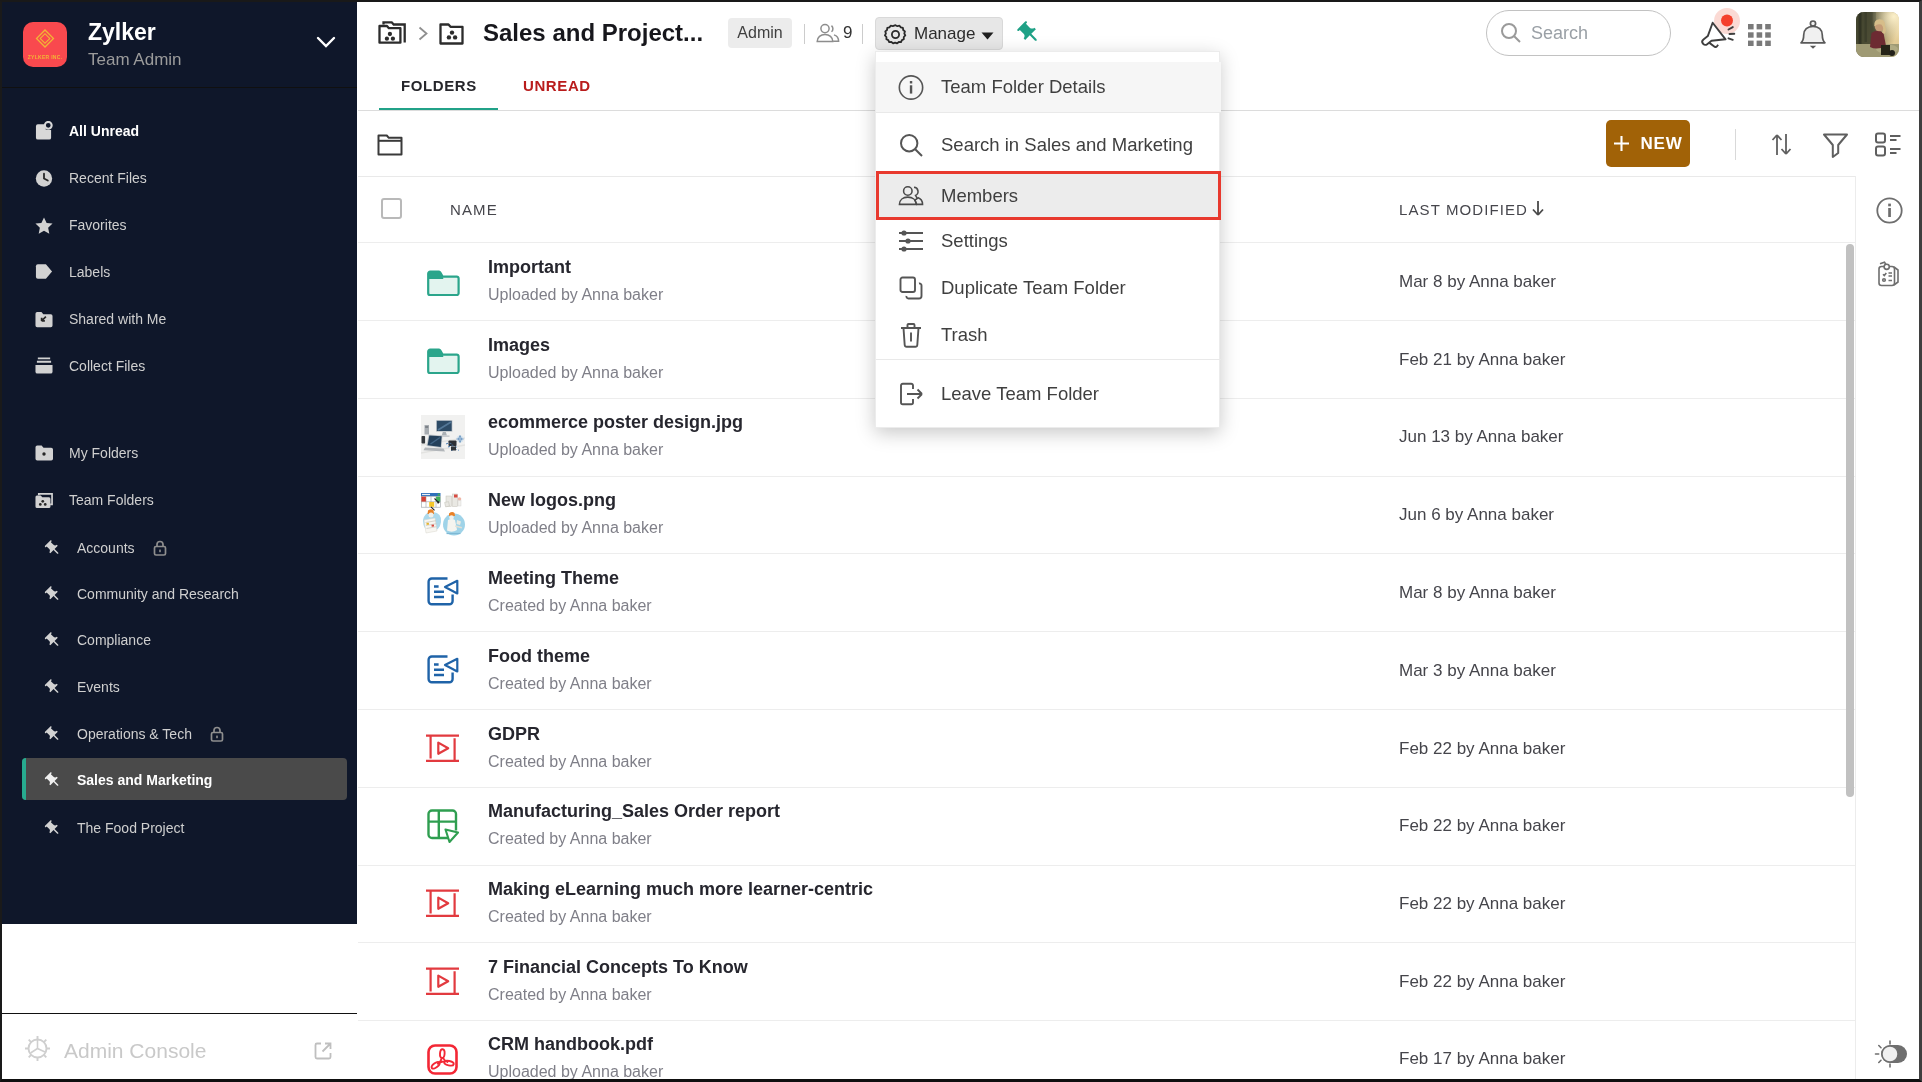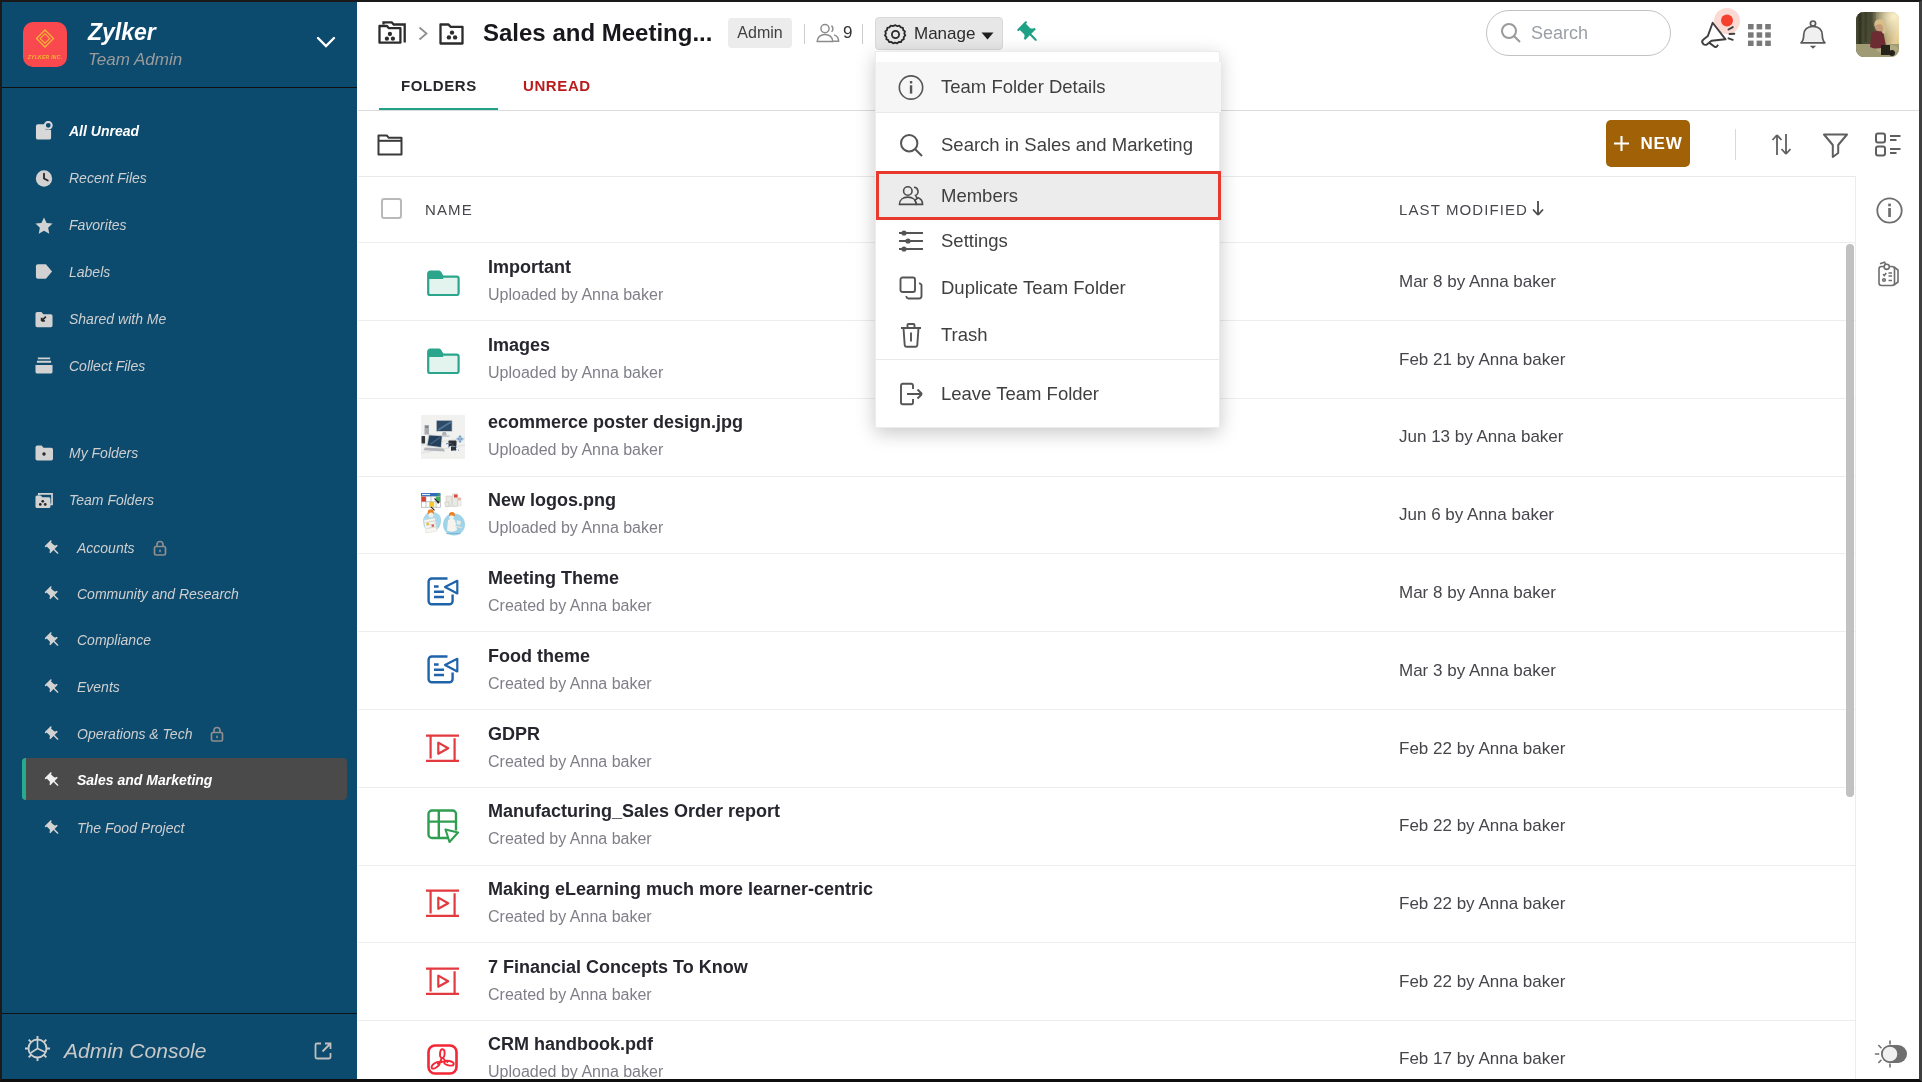--- a/index.html
+++ b/index.html
@@ -2,21 +2,21 @@
 <html><head>
 <meta charset="utf-8">
 <style>
 * { margin:0; padding:0; box-sizing:border-box; }
 html,body { width:1922px; height:1082px; overflow:hidden; background:#fff;
   font-family:"Liberation Sans", sans-serif; }
 #page { position:relative; width:1922px; height:1082px; }
 .abs { position:absolute; }
 
 
-#sidebar { position:absolute; left:0; top:0; width:357px; height:1082px; background:#0c4a6e;font-style:italic; }
+#sidebar { position:absolute; left:0; top:0; width:357px; height:924px; background:#0f172a; }
 #teamhead { position:absolute; left:0; top:0; width:357px; height:88px; border-bottom:1px solid #101010; }
 #logo { position:absolute; left:23px; top:22px; width:44px; height:45px; border-radius:10px; background:#f9494e; }
 #zylker { position:absolute; left:88px; top:19px; font-size:23px; font-weight:bold; color:#fff; }
 #teamadmin { position:absolute; left:88px; top:50px; font-size:17px; color:#9b9b9b; }
 .navitem { position:absolute; left:35px; height:24px; display:flex; align-items:center; color:#cfcfcf; font-size:14px; }
 .navitem .ic { width:18px; height:20px; margin-right:16px; flex:none; display:flex; align-items:center; }
 .navitem.b { color:#fff; font-weight:bold; }
 .sub { left:44px; }
 .sub .ic { margin-right:15px; }
 #activebg { position:absolute; left:22px; top:758px; width:325px; height:42px; background:#4a4a4a; border-radius:4px; }
@@ -214,21 +214,21 @@
   </svg>
   <svg class="abs" style="left:417px;top:26px;z-index:5" width="12" height="15" viewBox="0 0 12 15">
       <path d="M2.5 1.5 L9.5 7.5 L2.5 13.5" fill="none" stroke="#8f8f8f" stroke-width="1.8"></path>
     </svg>
   <svg class="abs" style="left:439px;top:22px;z-index:5" width="25" height="24" viewBox="0 0 25 24">
     <path d="M1.5 5.8 v-3.3 h8 l2 2.3 h12 v16.7 h-22 z" fill="#fff" stroke="#2c2c2c" stroke-width="2.3" stroke-linejoin="round"></path>
     <circle cx="13" cy="10.6" r="2.2" fill="#2c2c2c"></circle>
       <circle cx="9.9" cy="15.4" r="2.2" fill="#2c2c2c"></circle>
       <circle cx="16.1" cy="15.4" r="2.2" fill="#2c2c2c"></circle>
   </svg>
-  <div id="title">Sales and Meeting...</div>
+  <div id="title">Sales and Project...</div>
   <div id="adminchip">Admin</div>
   <div class="vline" style="left:804px;top:24px;height:20px;background:#cccccc"></div>
   <svg class="abs" style="left:816px;top:23px;z-index:5" width="24" height="20" viewBox="0 0 24 20">
     <g fill="none" stroke="#8d8d8d" stroke-width="1.5">
     <circle cx="9" cy="5.6" r="4.1"></circle>
     <path d="M1.2 18.5 c0-4.4 3.5-7 7.8-7 c4.3 0 7.8 2.6 7.8 7 z"></path>
     <path d="M15.5 2.6 a4.1 4.1 0 0 1 0 6.2 M18 11.9 c2.8 0.9 4.6 3.2 4.6 6.4 h-5.5"></path>
       </g>
   </svg>
   <div id="num9">9</div>
@@ -339,21 +339,21 @@
   <svg class="abs" style="left:1874px;top:132px" width="28" height="25" viewBox="0 0 28 25">
     <g fill="none" stroke="#5f5f5f" stroke-width="2">
     <rect x="2" y="1.5" width="9" height="9" rx="2"></rect>
         <rect x="2" y="14.5" width="9" height="9" rx="2"></rect>
     <path d="M16 3.9 h10.5 M16 8.1 h6.5 M16 16.9 h10.5 M16 21.1 h6.5"></path>
       </g>
   </svg>
   <div class="hline" style="left:358px;top:176px;width:1561px;background:#e9e9e9"></div>
 
   <div id="chkbox"></div>
-  <div class="colname" style="left:425px;top:201px">NAME</div>
+  <div class="colname" style="left:450px;top:201px">NAME</div>
   <div class="colname" style="left:1399px;top:201px">LAST MODIFIED</div>
   <svg class="abs" style="left:1531px;top:200px" width="14" height="17" viewBox="0 0 14 17">
       <path d="M7 1 v14 M7 15 l-5 -5.5 M7 15 l5 -5.5" fill="none" stroke="#4a4a4a" stroke-width="1.8"></path>
     </svg>
 
   <div class="hline" style="left:358px;top:242px;width:1497px;background:#ededed"></div>
 
   <svg class="abs" style="left:427px;top:270px" width="33" height="27" viewBox="0 0 33 27">
     <path d="M12 1.7 H3.2 A2 2 0 0 0 1.2 3.7 V23.2 A1.8 1.8 0 0 0 3 25 H29.8 A1.8 1.8 0 0 0 31.6 23.2 V8.4 A1.8 1.8 0 0 0 29.8 6.6 H15.6 L13.3 2.5 A1.6 1.6 0 0 0 12 1.7 Z" fill="#e3f4ef" stroke="#2ba58b" stroke-width="2.2" stroke-linejoin="round"></path>
     <path d="M1.2 8.9 V3.7 A2 2 0 0 1 3.2 1.7 H12 A1.6 1.6 0 0 1 13.3 2.5 L15.8 6.9 L16.4 8.9 Z" fill="#2ba58b"></path>

